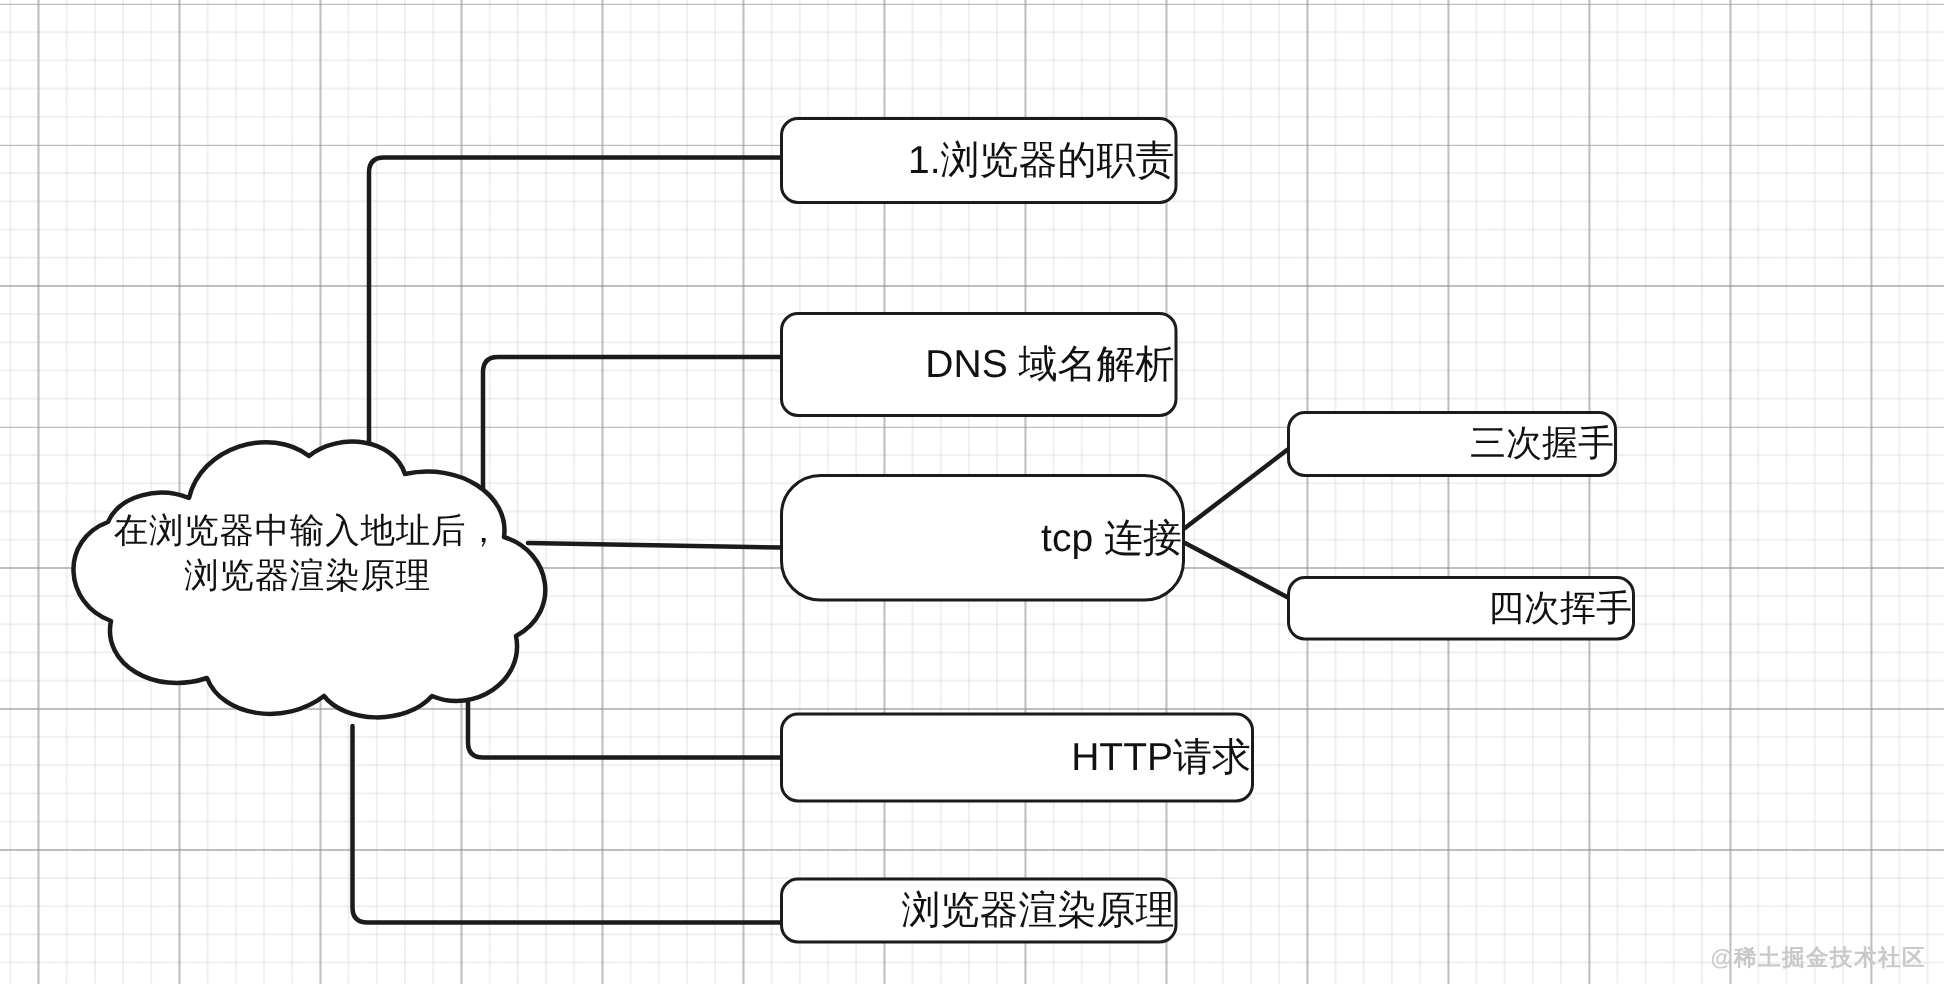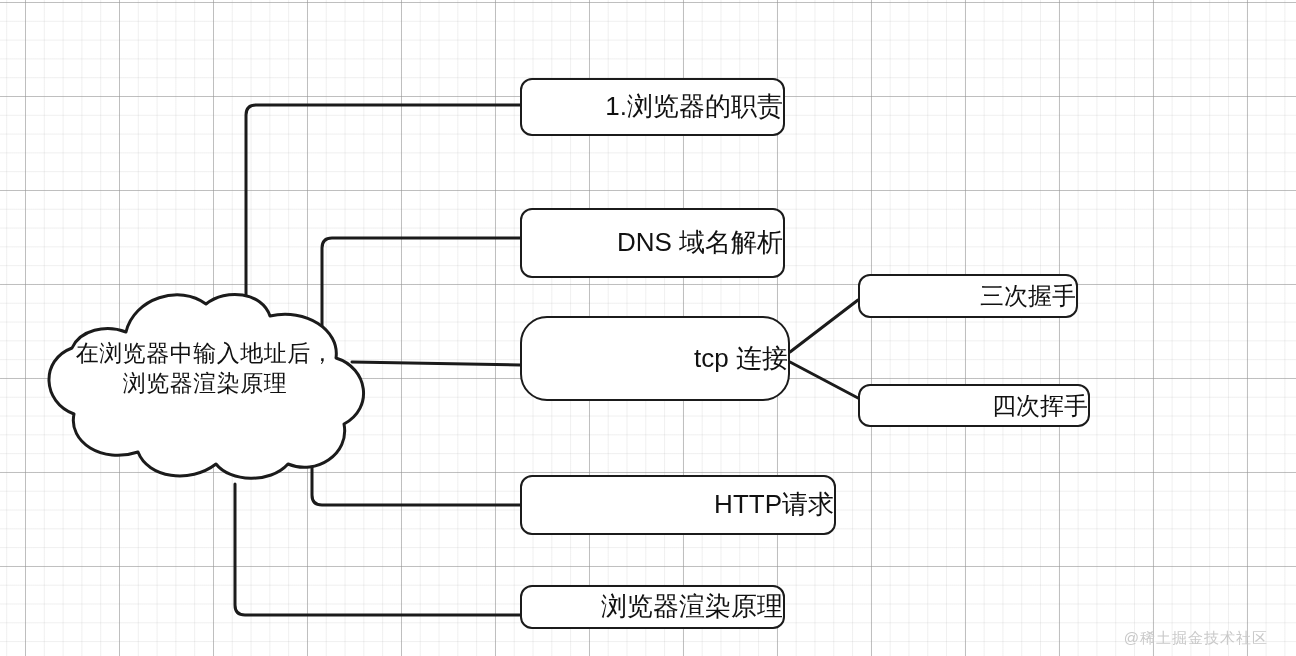--- a/index.html
+++ b/index.html
@@ -69,26 +69,27 @@
     top: 52px;
     width: 318px;
     text-align: center;
     font-size: 23px;
     line-height: 1.32;
     color: #111111;
     letter-spacing: 0.5px;
   }
   .watermark {
     position: absolute;
-    right: 28px;
+    right: 12px;
     bottom: 8px;
     font-size: 15px;
     color: #c9c9c9;
     letter-spacing: 1px;
     user-select: none;
+    font-weight: bold;
   }
 </style>
 </head>
 <body>
 
 <div id="canvas">
 
   <svg id="edges" viewBox="0 0 1296 656" xmlns="http://www.w3.org/2000/svg">
     <g fill="none" stroke="#1b1b1b" stroke-width="3" stroke-linecap="round" stroke-linejoin="round">
 

